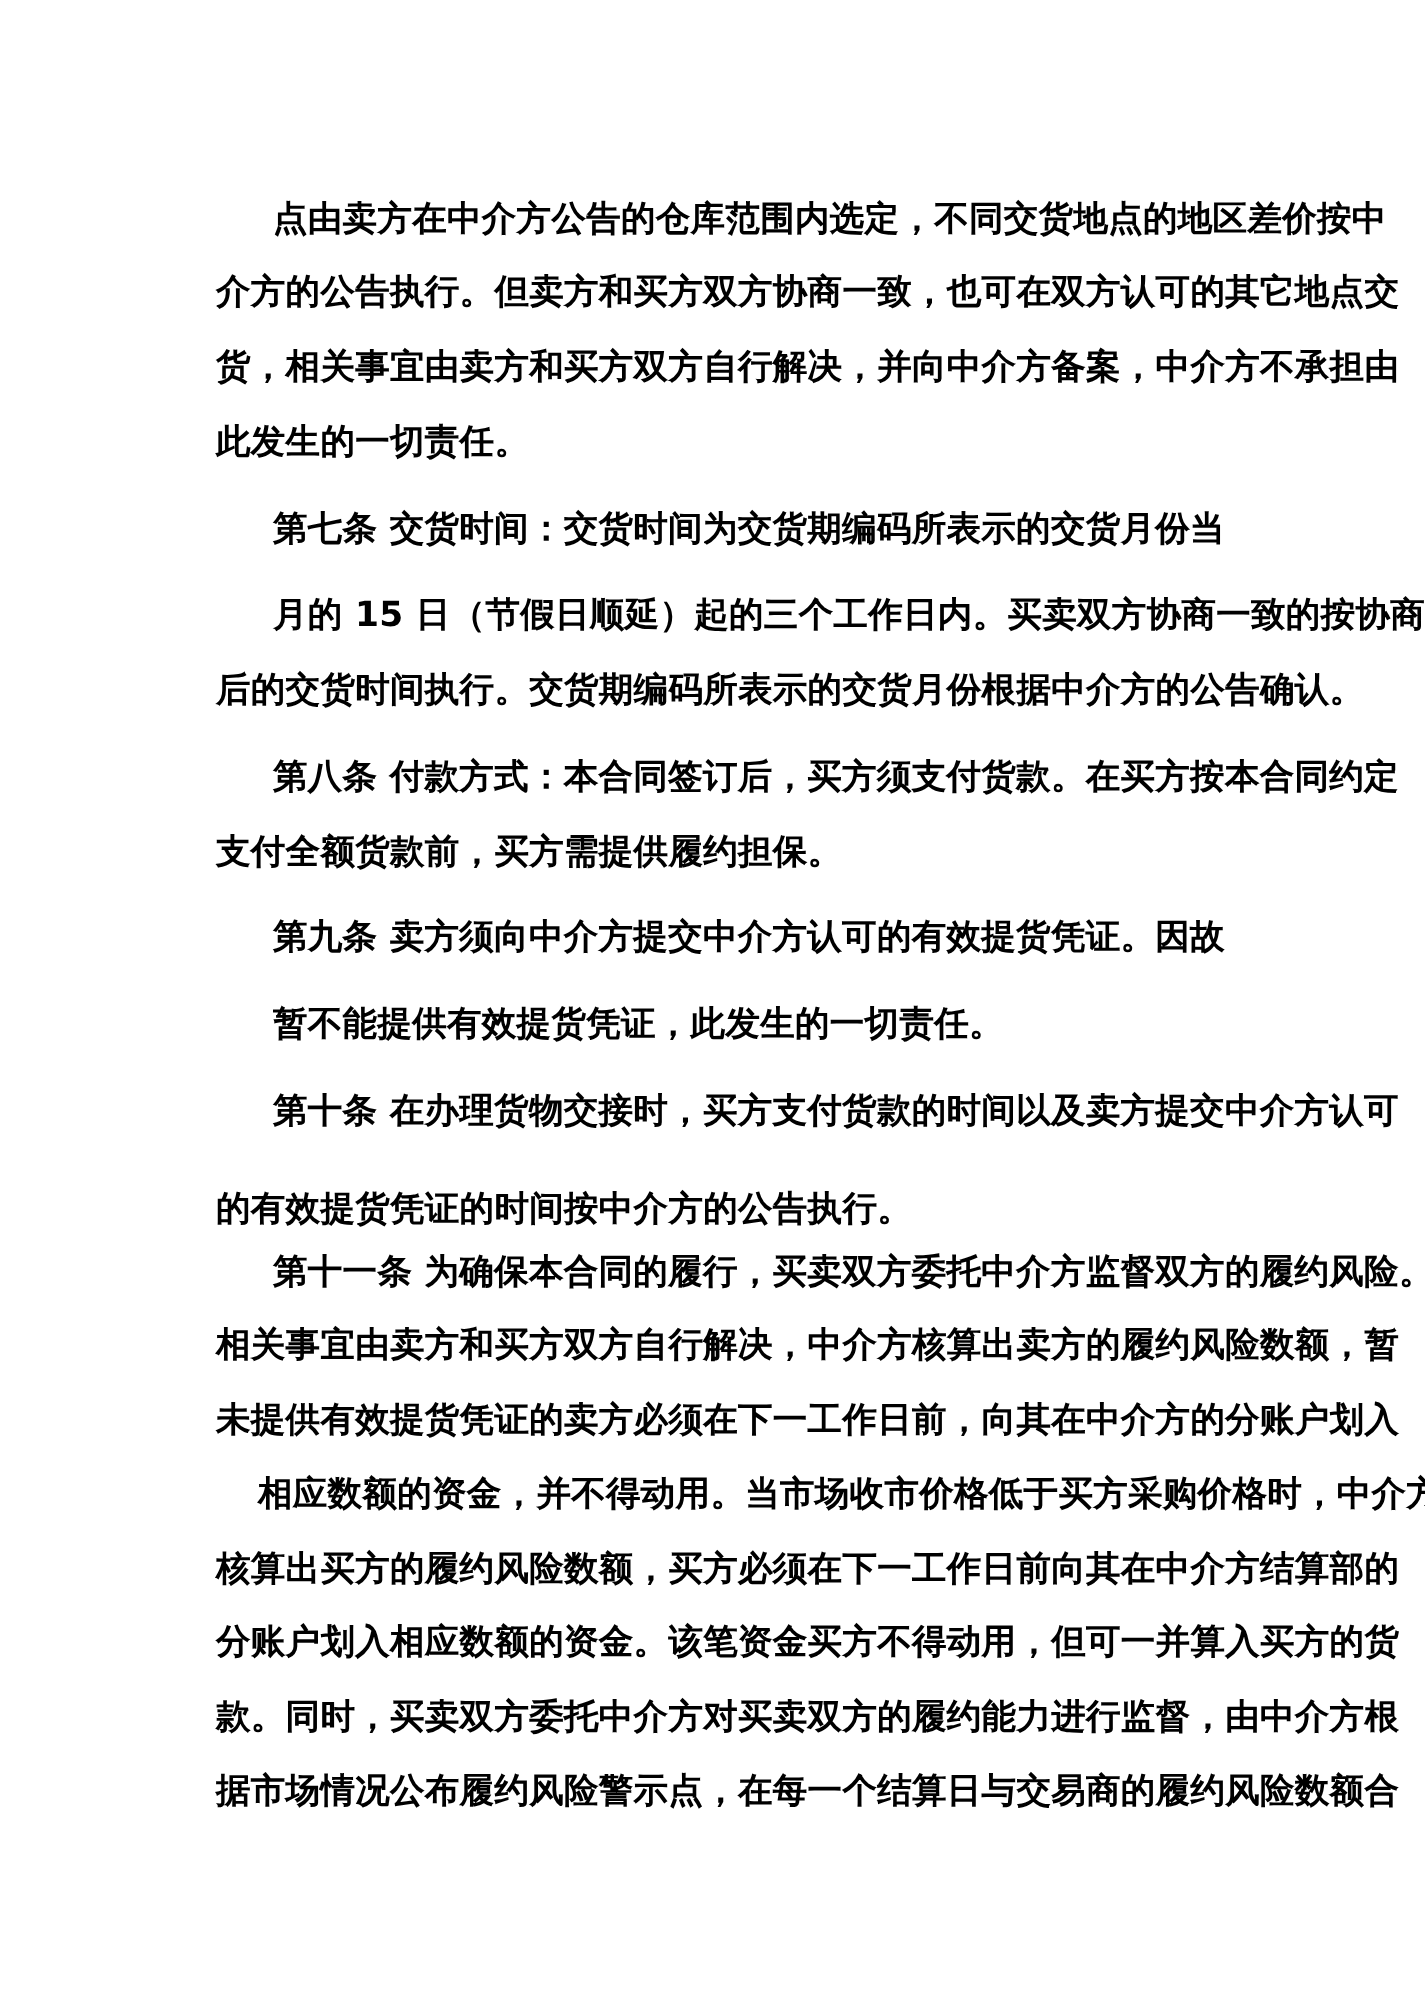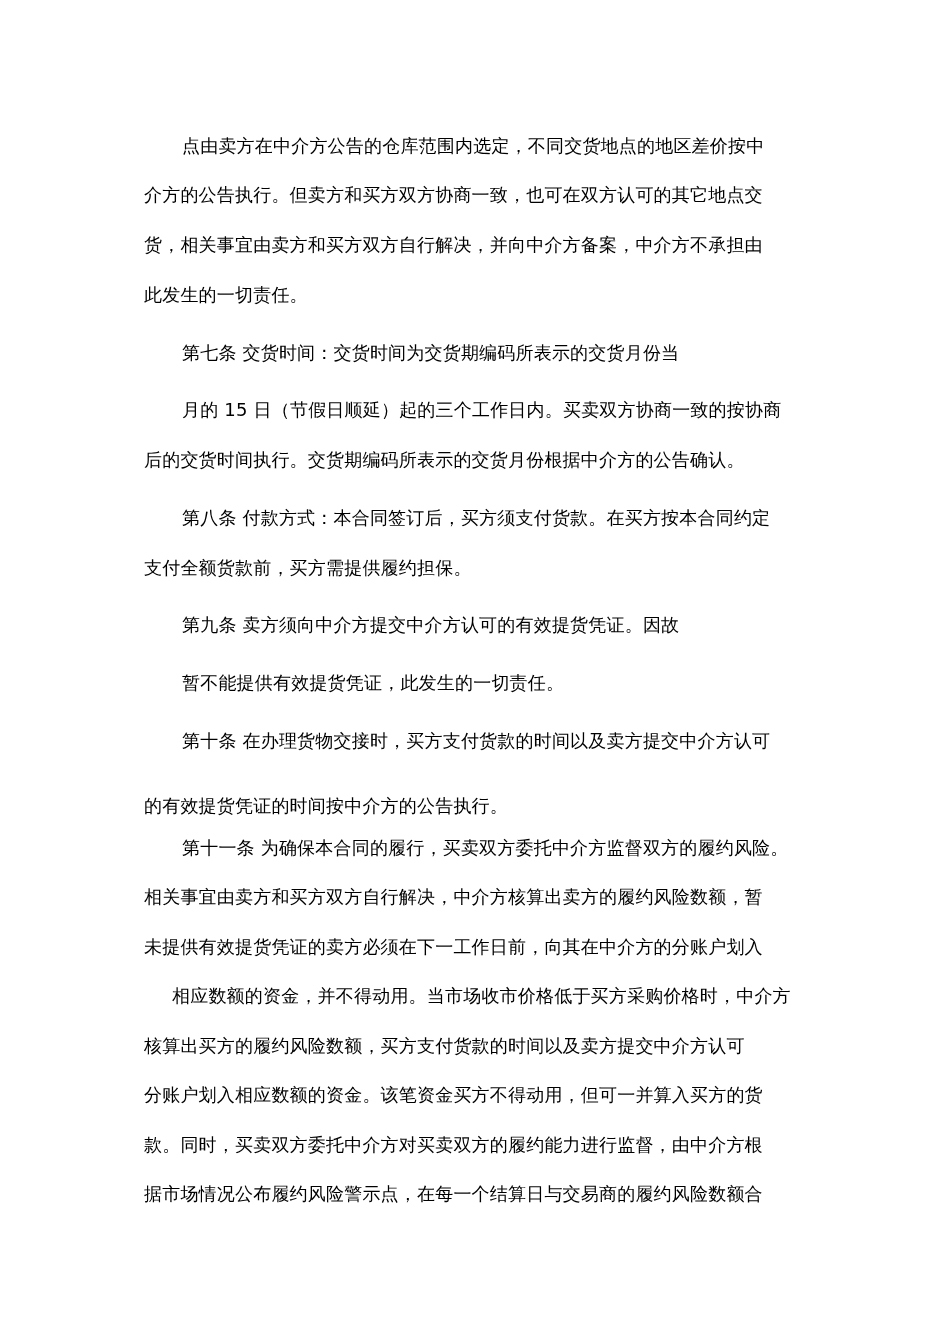--- a/index.html
+++ b/index.html
@@ -20,22 +20,22 @@
       left: 0;
       top: 0;
       width: 950px;
       height: 1344px;
       background: #ffffff;
     }
     .line {
       position: absolute;
       left: 144px;
       white-space: nowrap;
-      font-size: 18px;
-      font-weight: normal;
+      font-size: 23px;
+      font-weight: bold;
       line-height: 24px;
       letter-spacing: 0.2px;
     }
     .line.indent {
       left: 182px;
     }
   </style>
 </head>
 <body>
 
@@ -56,17 +56,17 @@
   <div class="line indent" style="top:613px;">第九条 卖方须向中介方提交中介方认可的有效提货凭证。因故</div>
   <div class="line indent" style="top:671px;">暂不能提供有效提货凭证，此发生的一切责任。</div>
 
   <div class="line indent" style="top:729px;">第十条 在办理货物交接时，买方支付货款的时间以及卖方提交中介方认可</div>
   <div class="line" style="top:778px;margin-top:16px;">的有效提货凭证的时间按中介方的公告执行。</div>
 
   <div class="line indent" style="top:836px;">第十一条 为确保本合同的履行，买卖双方委托中介方监督双方的履约风险。</div>
   <div class="line" style="top:885px;">相关事宜由卖方和买方双方自行解决，中介方核算出卖方的履约风险数额，暂</div>
   <div class="line" style="top:935px;">未提供有效提货凭证的卖方必须在下一工作日前，向其在中介方的分账户划入</div>
   <div class="line" style="top:984px;margin-left:28px;">相应数额的资金，并不得动用。当市场收市价格低于买方采购价格时，中介方</div>
-  <div class="line" style="top:1034px;">核算出买方的履约风险数额，买方支付货款的时间以及卖方提交中介方认可</div>
+  <div class="line" style="top:1034px;">核算出买方的履约风险数额，买方必须在下一工作日前向其在中介方结算部的</div>
   <div class="line" style="top:1083px;">分账户划入相应数额的资金。该笔资金买方不得动用，但可一并算入买方的货</div>
   <div class="line" style="top:1133px;">款。同时，买卖双方委托中介方对买卖双方的履约能力进行监督，由中介方根</div>
   <div class="line" style="top:1182px;">据市场情况公布履约风险警示点，在每一个结算日与交易商的履约风险数额合</div>
 </div>
 
 </body></html>

